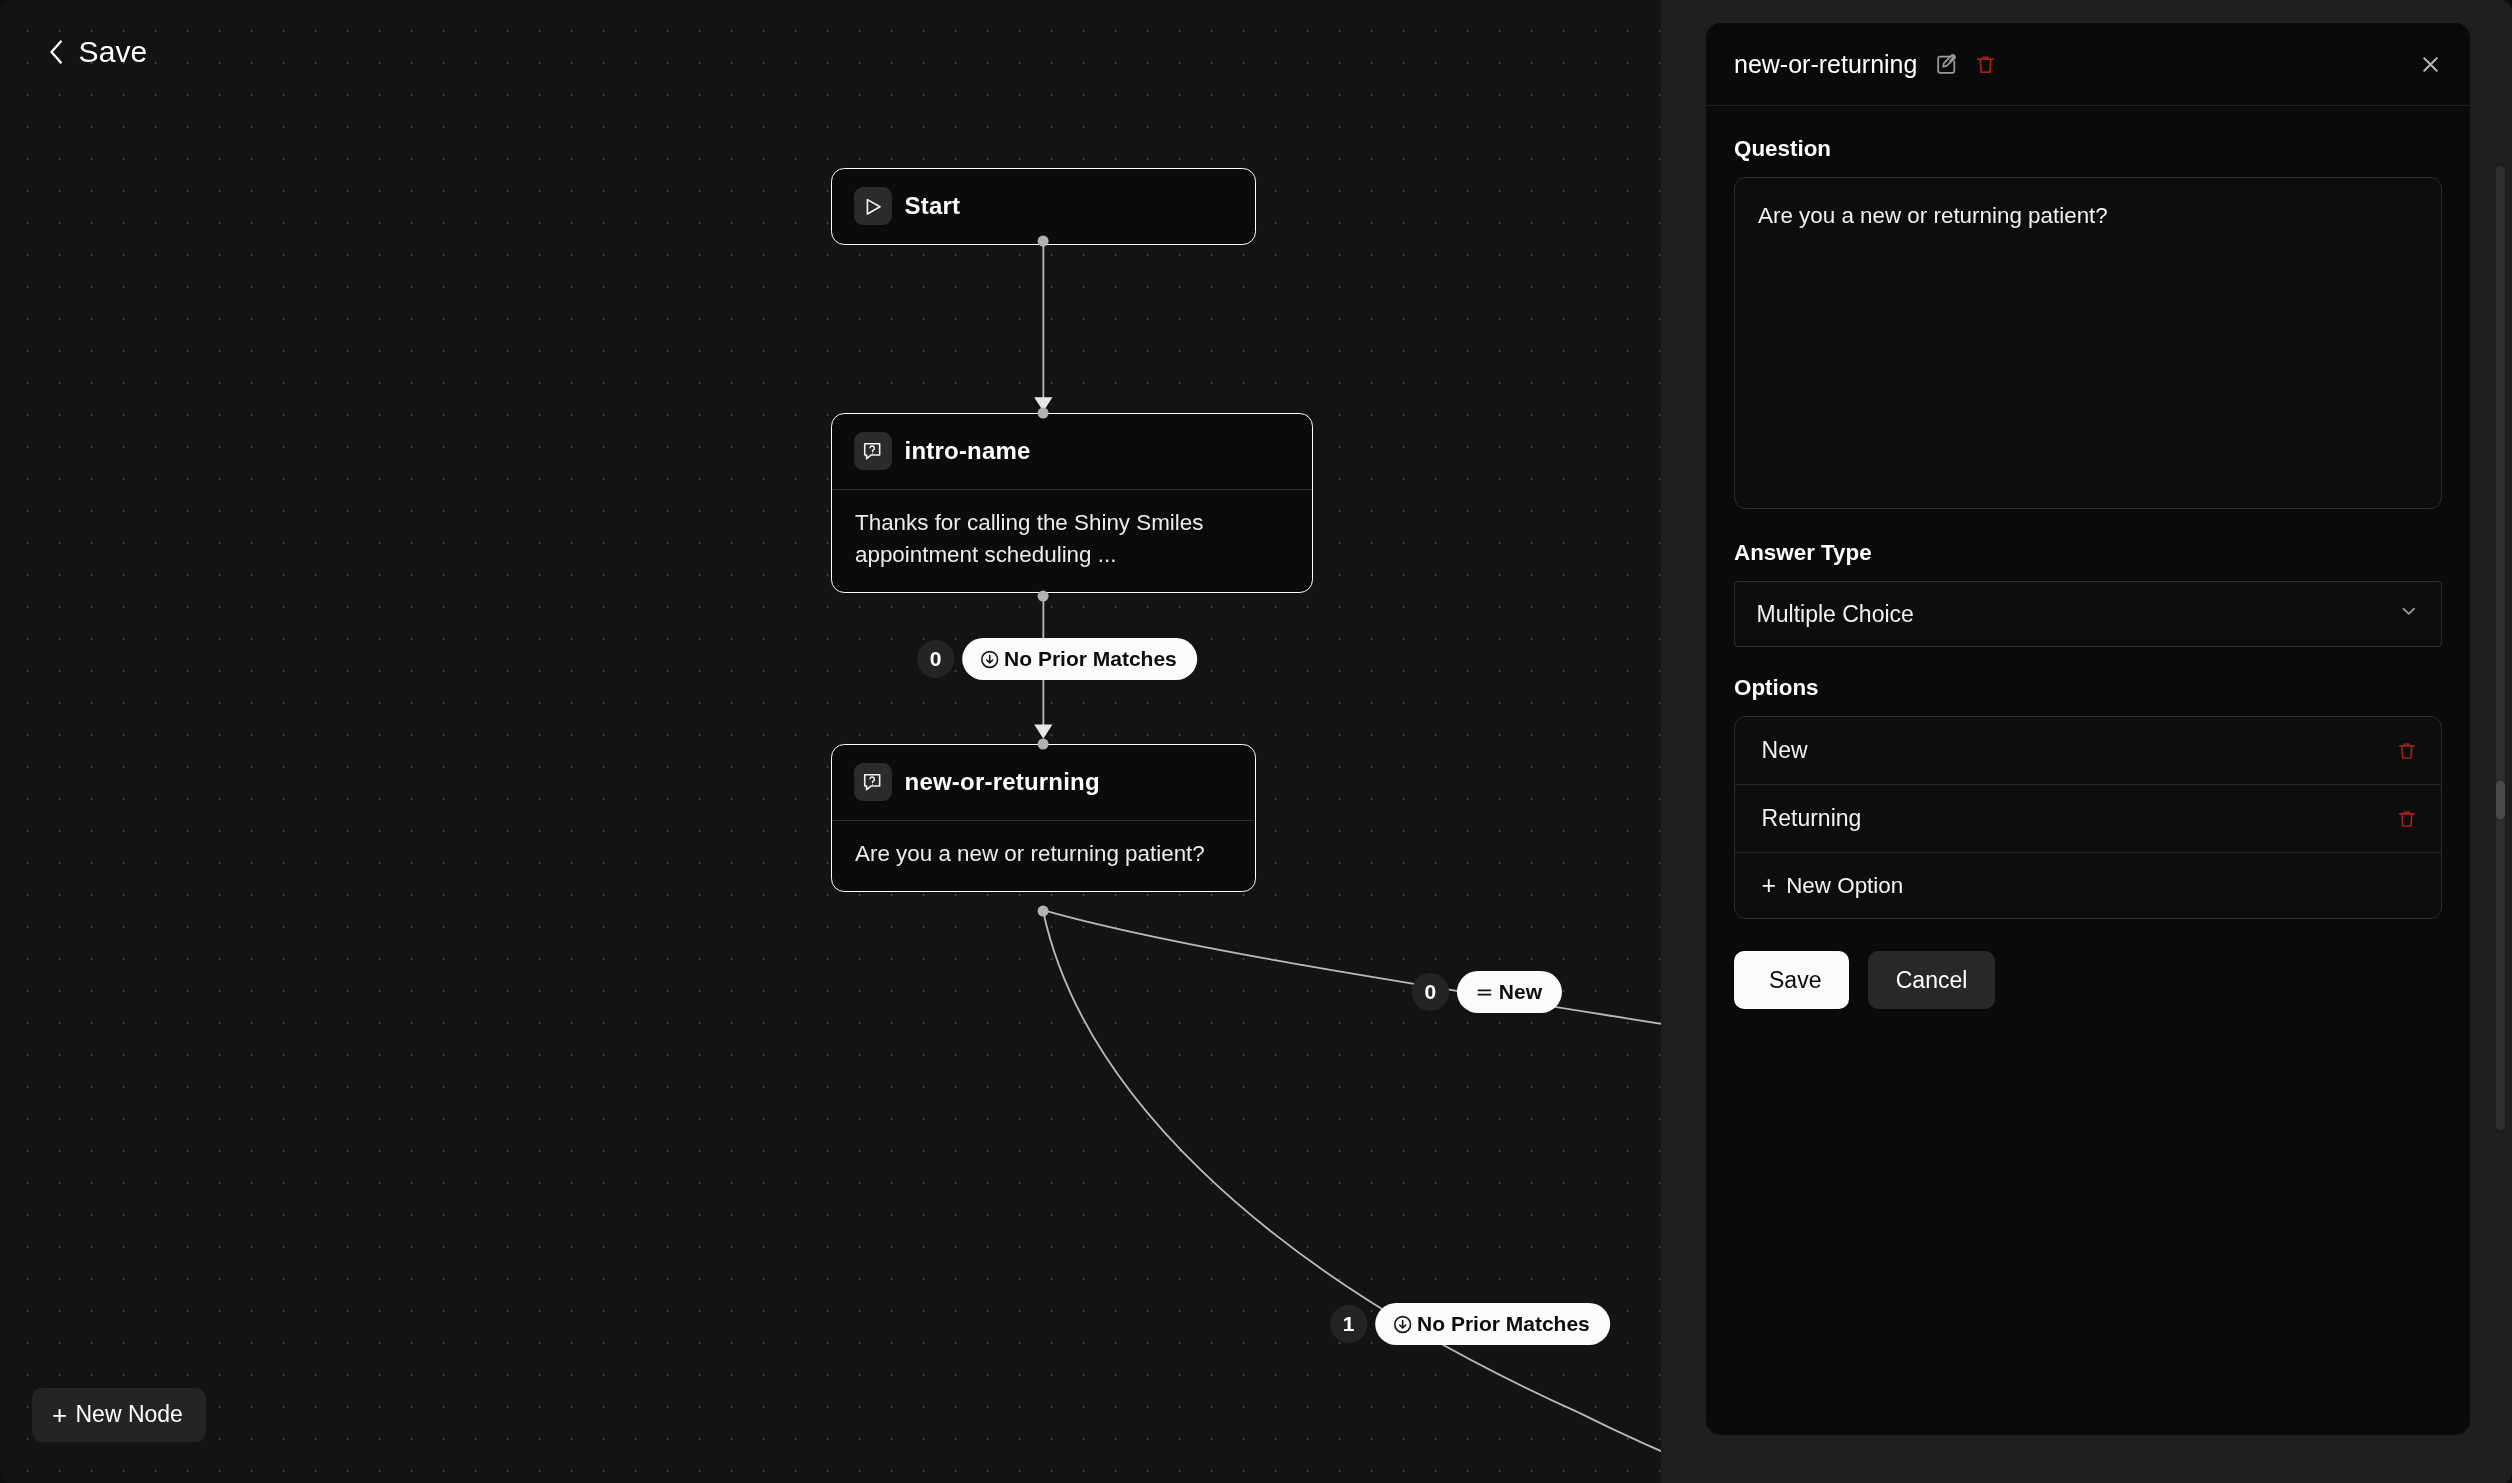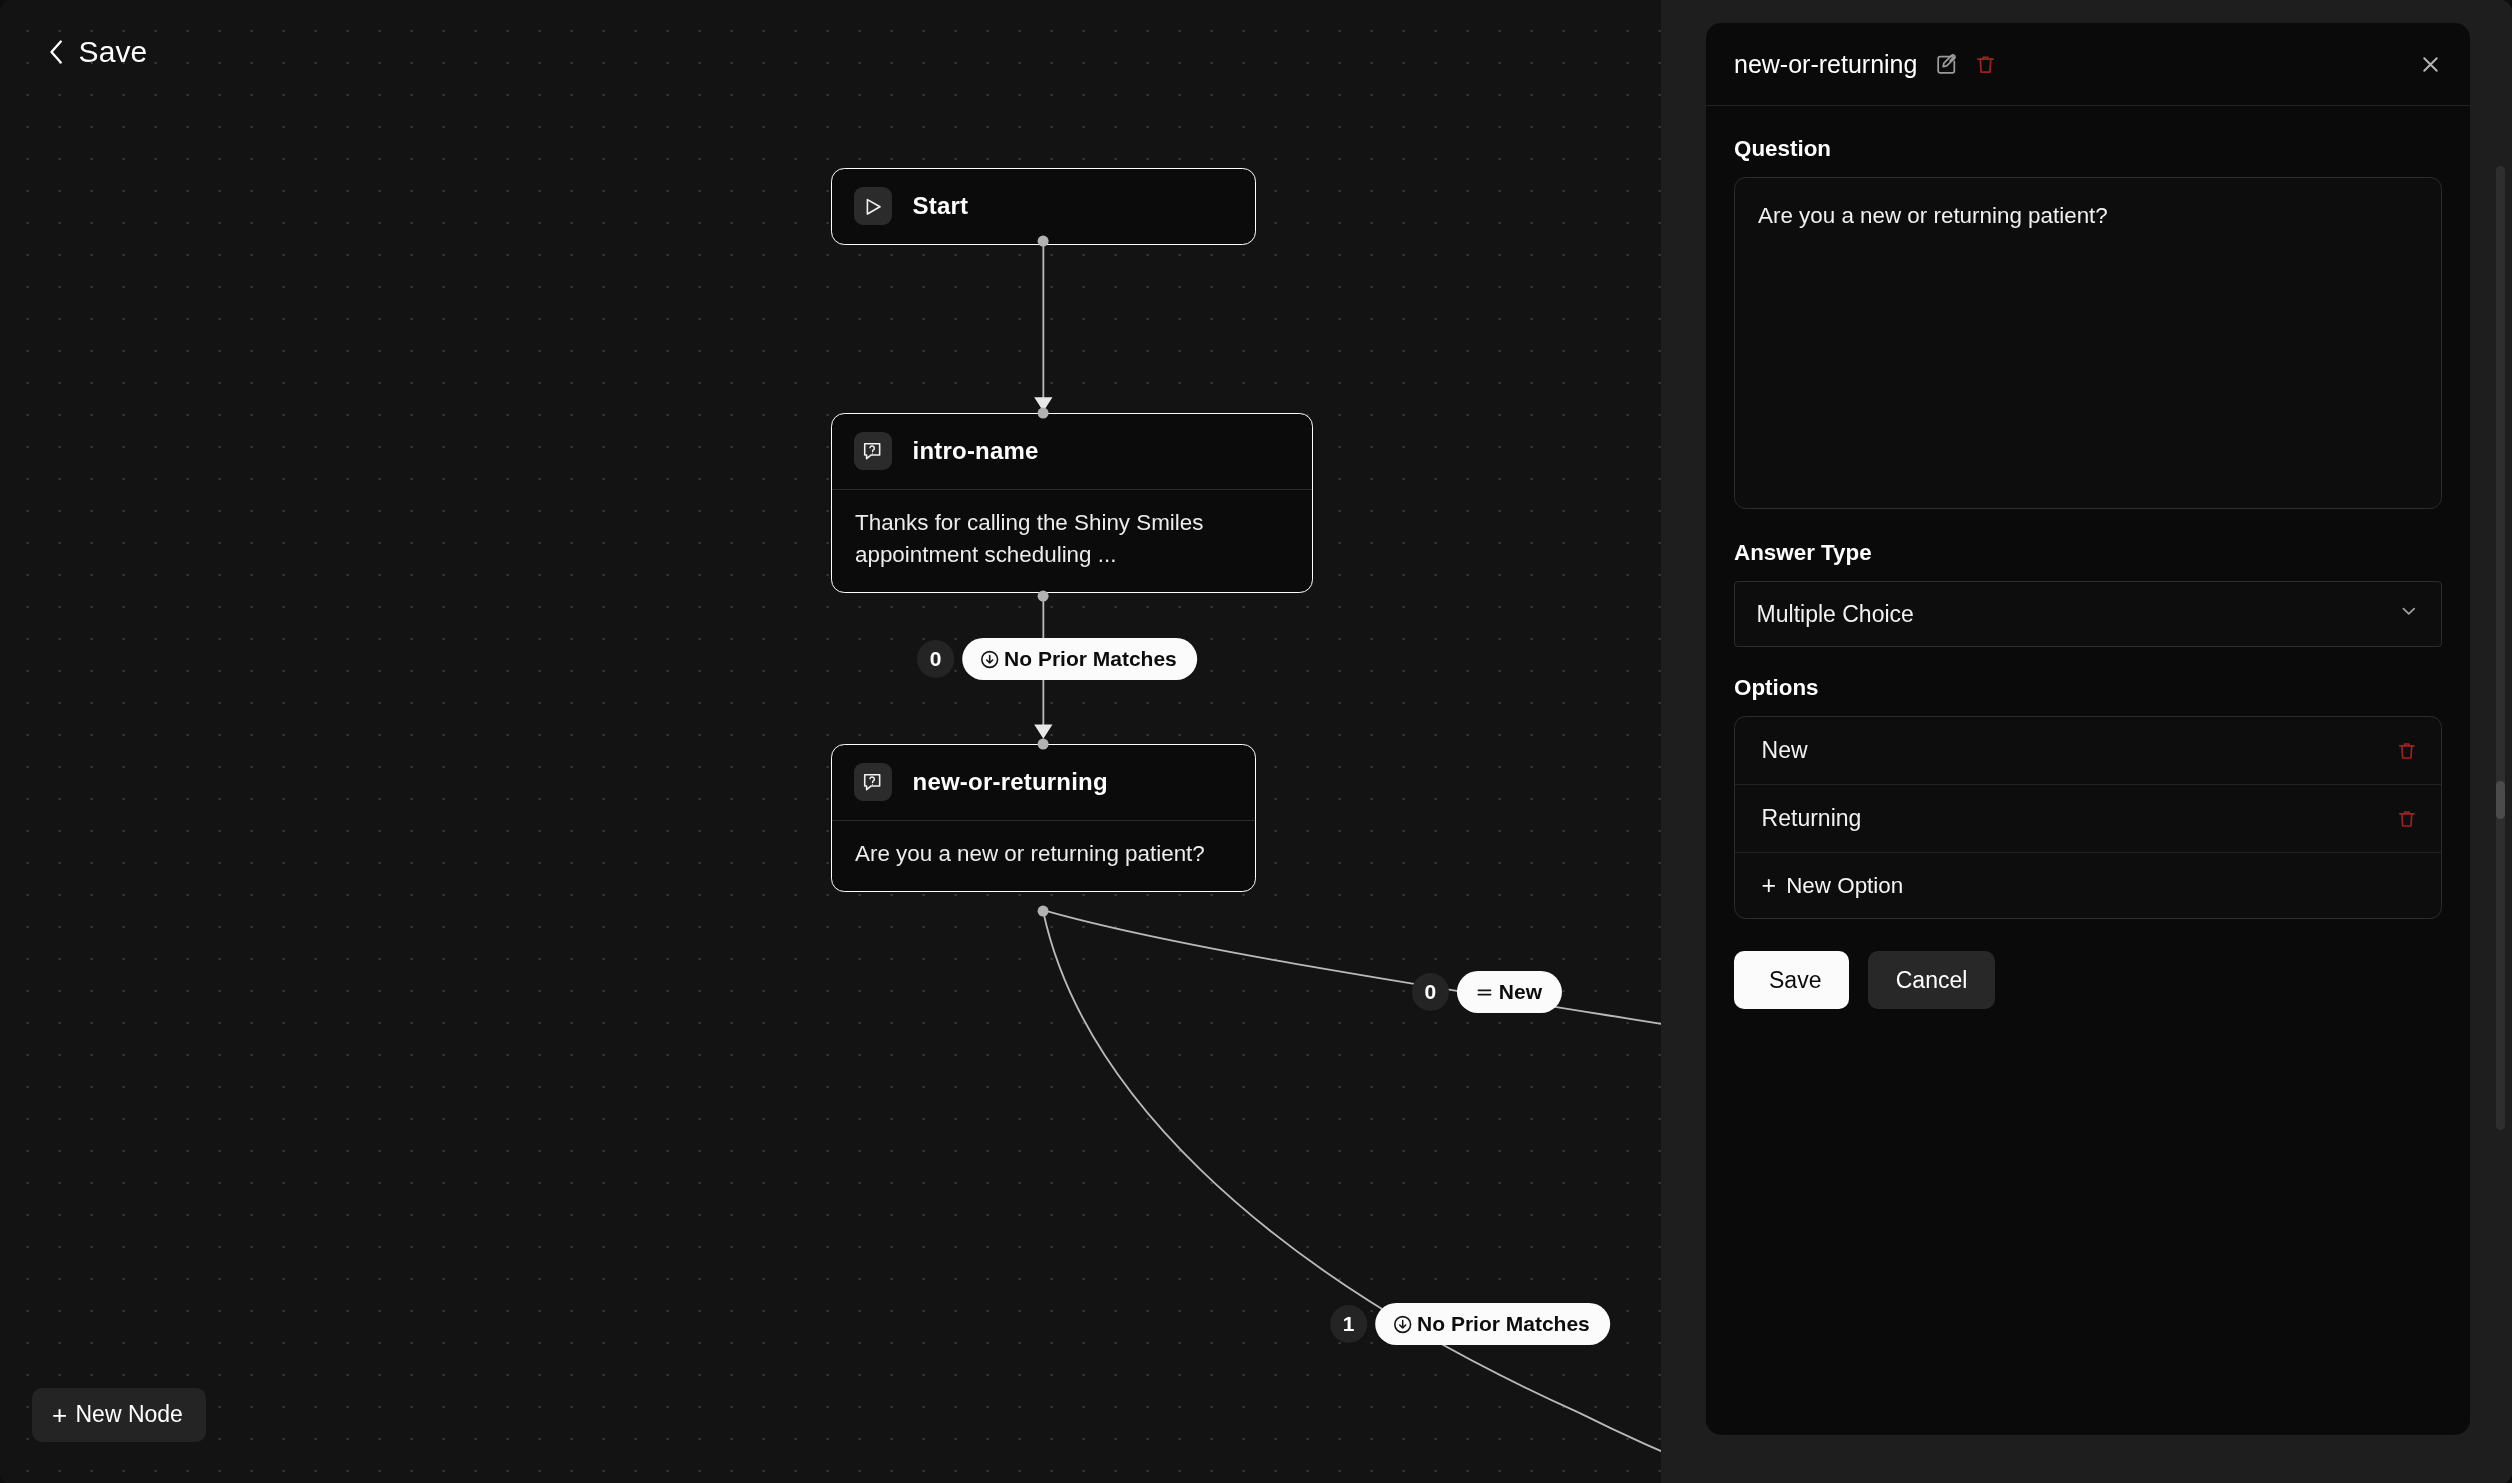--- a/index.html
+++ b/index.html
@@ -58,21 +58,21 @@
   
   .node {
     position: absolute;
     background: #0b0b0b;
     border: 1.7px solid #ffffff;
     border-radius: 13.3px;
     overflow: hidden;
     cursor: pointer;
   }
   .node-header {
-    display: flex; align-items: center; gap: 21px;
+    display: flex; align-items: center; gap: 13px;
     padding: 18.3px 21.6px 18.3px 21.6px;
   }
   .node-icon {
     width: 38px; height: 38px; border-radius: 9.1px;
     background: #2b2b2b;
     display: flex; align-items: center; justify-content: center;
     flex: 0 0 auto;
   }
   .node-title { color: #fff; font-size: 24px; font-weight: 700; letter-spacing: 0.2px; }
   .node-divider { height: 1.7px; background: #2c2c2c; }

